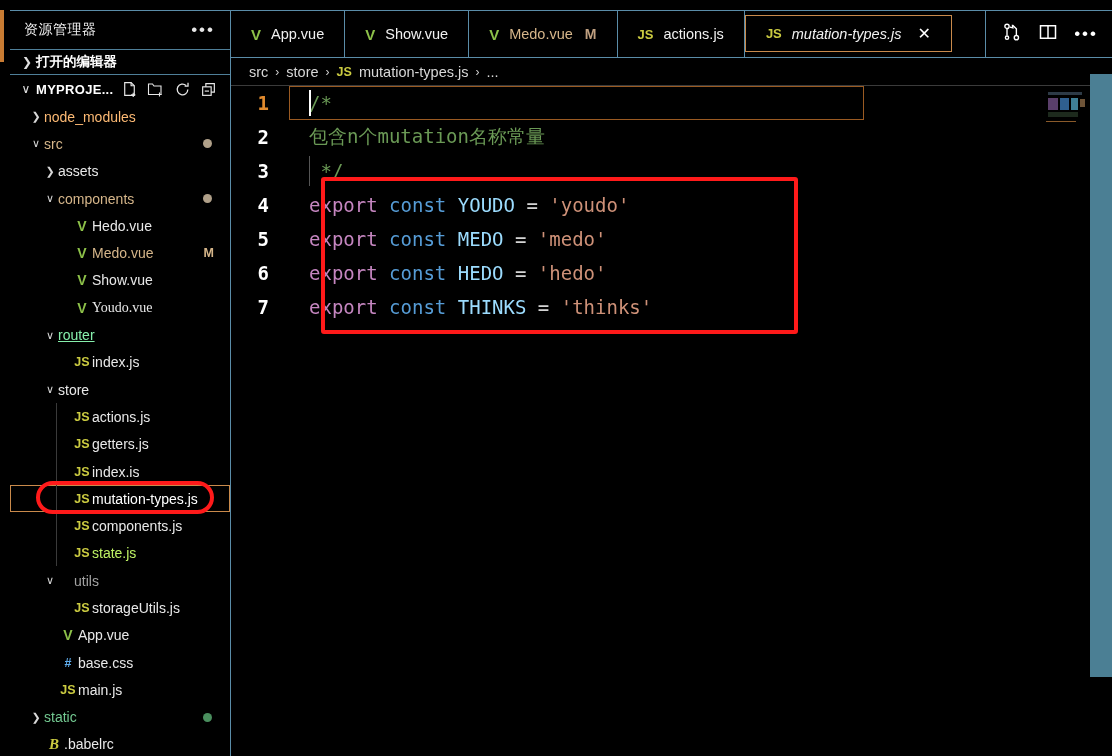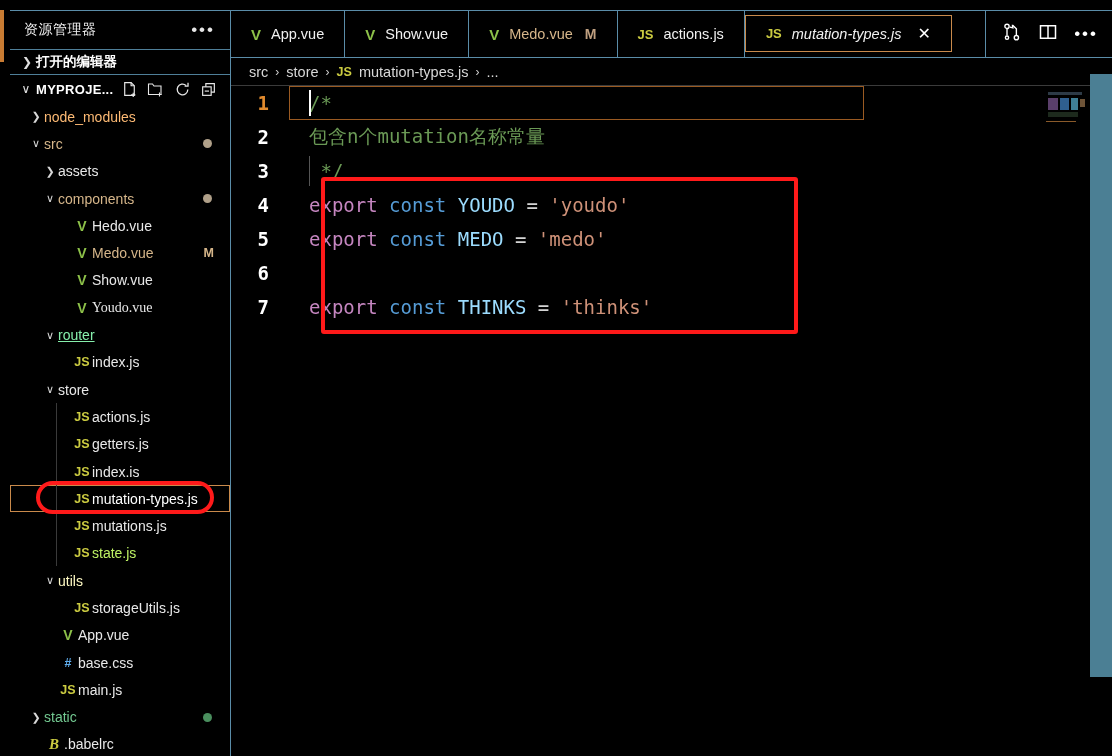--- a/index.html
+++ b/index.html
@@ -346,30 +346,30 @@
           <span class="label" style="color: rgb(232, 232, 232);">index.is</span>
         </div>
         <div class="trow selected" style="padding-left: 46px;">
           <span class="chev"></span>
           <span class="ficon" style="color: rgb(203, 203, 65);">JS</span>
           <span class="label" style="color: rgb(255, 255, 255);">mutation-types.js</span>
         </div>
         <div class="trow" style="padding-left: 46px;">
           <span class="chev"></span>
           <span class="ficon" style="color: rgb(203, 203, 65);">JS</span>
-          <span class="label" style="color: rgb(232, 232, 232);">mutations.js</span>
+          <span class="label" style="color: rgb(232, 232, 232);">components.js</span>
         </div>
         <div class="trow" style="padding-left: 46px;">
           <span class="chev"></span>
           <span class="ficon" style="color: rgb(203, 203, 65);">JS</span>
           <span class="label" style="color: #bef264;">state.js</span>
         </div>
         <div class="trow" style="padding-left: 32px;">
           <span class="chev">∨</span>
-          <span class="label" style="color: #fef9c3;">utils</span>
+          <span class="label" style="color: #a3a3a3; margin-left: 16px;">utils</span>
         </div>
         <div class="trow" style="padding-left: 46px;">
           <span class="chev"></span>
           <span class="ficon" style="color: rgb(203, 203, 65);">JS</span>
           <span class="label" style="color: rgb(232, 232, 232);">storageUtils.js</span>
         </div>
         <div class="trow" style="padding-left: 32px;">
           <span class="chev"></span>
           <span class="ficon" style="color: rgb(141, 193, 73); font-size: 14px;">V</span>
           <span class="label" style="color: rgb(232, 232, 232);">App.vue</span>
@@ -471,20 +471,21 @@
         <div class="code-line">
           <span class="ln">4</span>
           <span class="ltext"><span class="kw-export">export</span><span class="op"> </span><span class="kw-const">const</span><span class="op"> </span><span class="ident">YOUDO</span><span class="op"> = </span><span class="str">'youdo'</span></span>
         </div>
         <div class="code-line">
           <span class="ln">5</span>
           <span class="ltext"><span class="kw-export">export</span><span class="op"> </span><span class="kw-const">const</span><span class="op"> </span><span class="ident">MEDO</span><span class="op"> = </span><span class="str">'medo'</span></span>
         </div>
         <div class="code-line">
           <span class="ln">6</span>
+          <span class="ltext"><span class="kw-export">export</span><span class="op"> </span><span class="kw-const">const</span><span class="op"> </span><span class="ident">HEDO</span><span class="op"> = </span><span class="str">'hedo'</span></span>
         </div>
         <div class="code-line">
           <span class="ln">7</span>
           <span class="ltext"><span class="kw-export">export</span><span class="op"> </span><span class="kw-const">const</span><span class="op"> </span><span class="ident">THINKS</span><span class="op"> = </span><span class="str">'thinks'</span></span>
         </div>
       </div>
 
     <div class="minimap">
       <div class="mm-row" style="left:16px; top:6px;  width:34px; height:3px; background:#2d3a46;"></div>
       <div class="mm-row" style="left:16px; top:12px; width:10px; height:12px; background:#5a3f6a;"></div>

